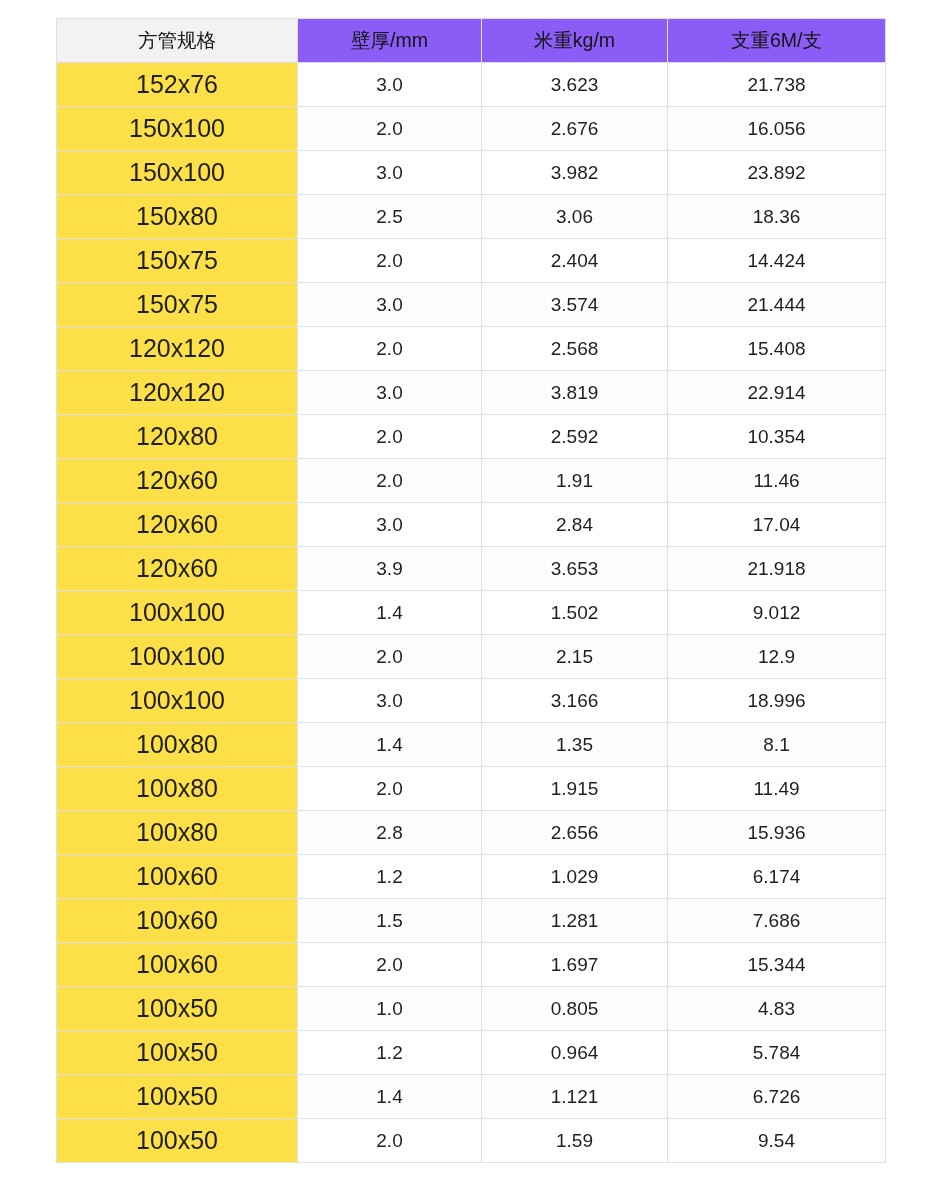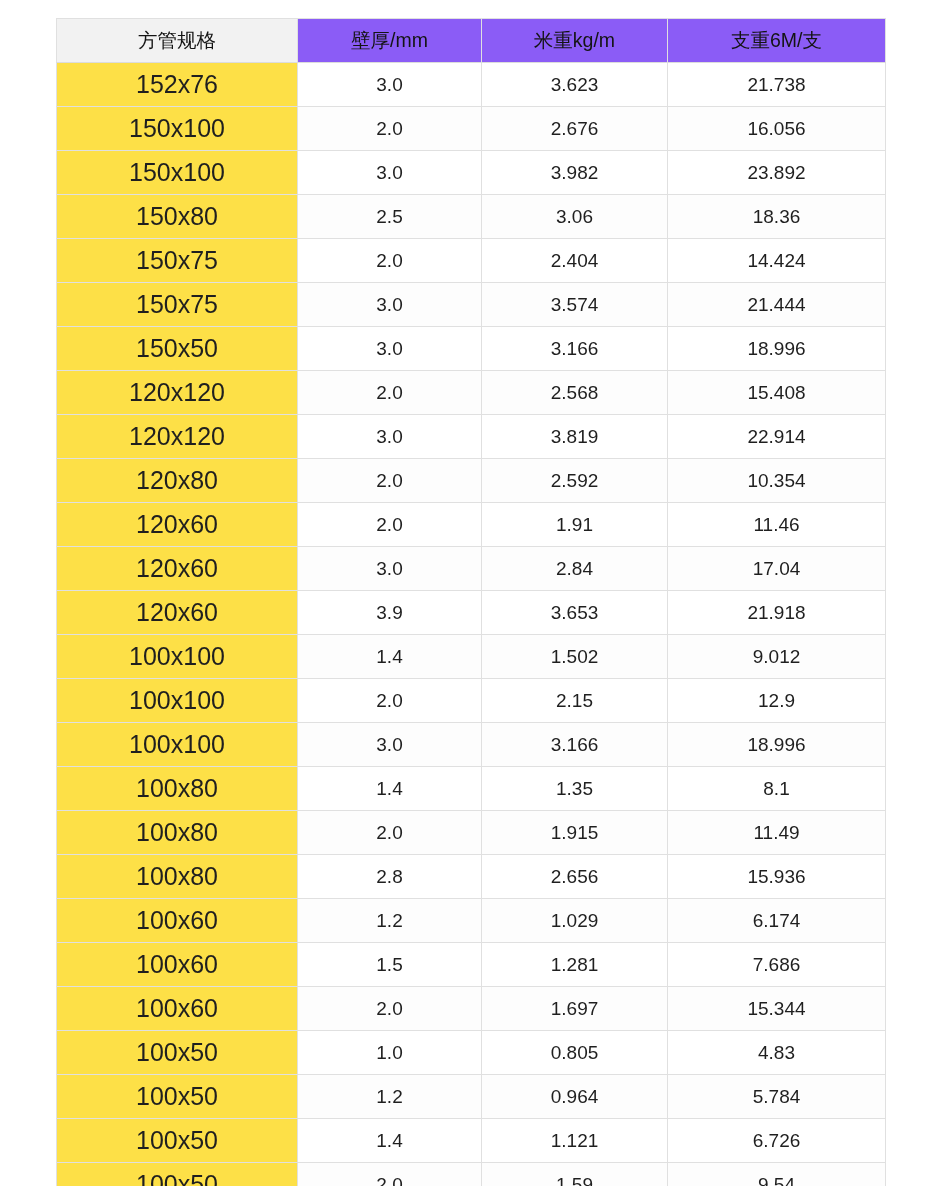--- a/index.html
+++ b/index.html
@@ -123,26 +123,20 @@
             <td class="num">2.404</td>
             <td class="num">14.424</td>
           </tr>
           <tr>
             <td class="col-first">150x75</td>
             <td class="num">3.0</td>
             <td class="num">3.574</td>
             <td class="num">21.444</td>
           </tr>
           <tr>
-            <td class="col-first">150x50</td>
-            <td class="num">3.0</td>
-            <td class="num">3.166</td>
-            <td class="num">18.996</td>
-          </tr>
-          <tr>
             <td class="col-first">120x120</td>
             <td class="num">2.0</td>
             <td class="num">2.568</td>
             <td class="num">15.408</td>
           </tr>
           <tr>
             <td class="col-first">120x120</td>
             <td class="num">3.0</td>
             <td class="num">3.819</td>
             <td class="num">22.914</td>

